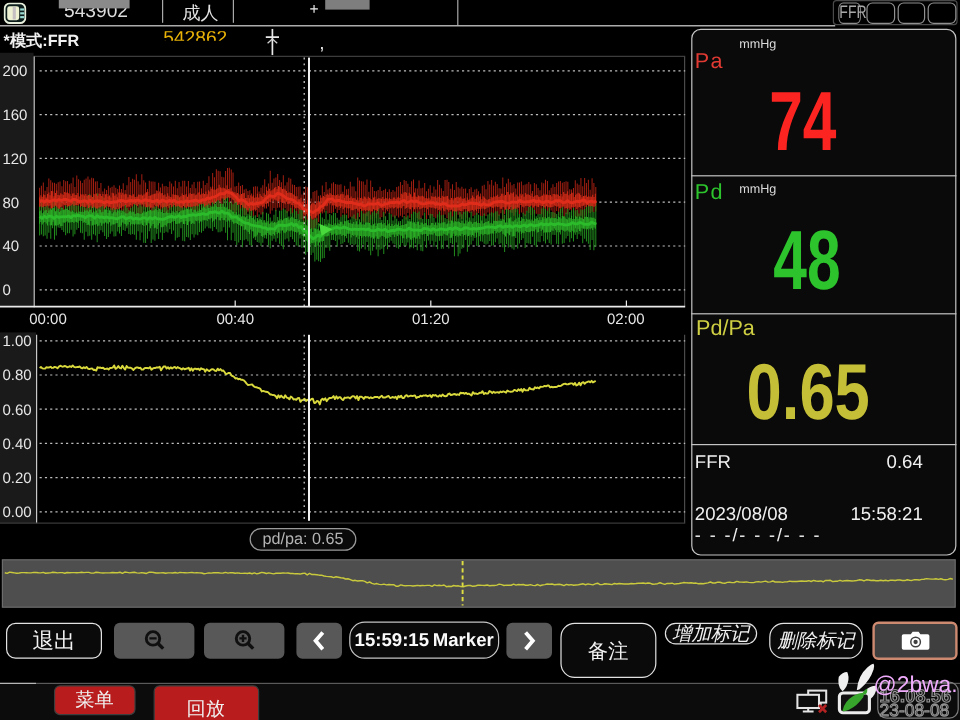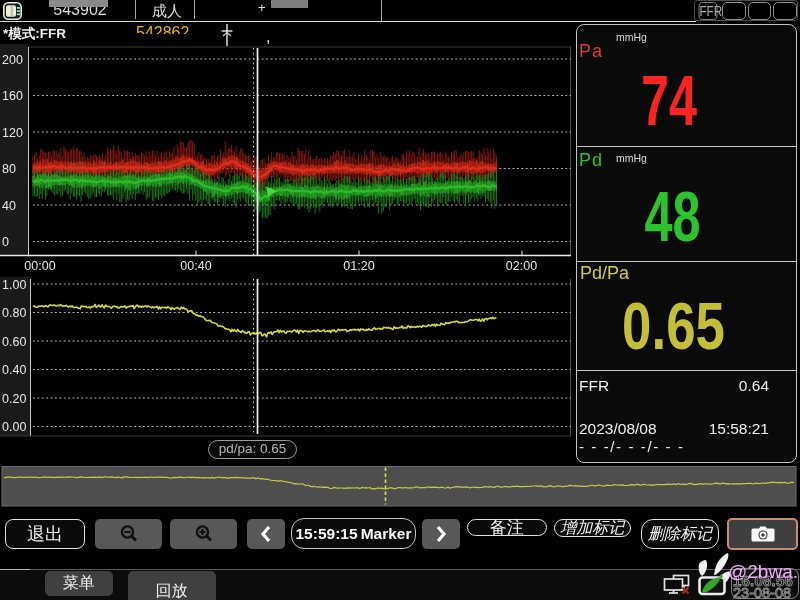--- a/index.html
+++ b/index.html
@@ -2,21 +2,21 @@
 <html><head>
 <meta charset="utf-8">
 <style>
 html,body{margin:0;padding:0;background:#000;}
 body{width:800px;height:600px;position:relative;overflow:hidden;font-family:"Liberation Sans",sans-serif;}
 .abs{position:absolute;}
 #gfx{position:absolute;left:0;top:0;}
 .vsep{position:absolute;width:1px;background:#a8a8a8;}
 .btn{position:absolute;box-sizing:border-box;background:#0a0a0a;border:1.6px solid #e2e2e2;border-radius:12px;color:#f2f2f2;display:flex;align-items:center;justify-content:center;}
 .gbtn{position:absolute;box-sizing:border-box;background:#585858;border-radius:5px;display:flex;align-items:center;justify-content:center;}
-.mbtn{position:absolute;box-sizing:border-box;background:#404040;border:1.5px solid #3e3e3e;border-radius:5px;color:#f0f0f0;display:flex;align-items:center;justify-content:center;font-size:16px;}
+.mbtn{position:absolute;box-sizing:border-box;background:#b91c1c;border:1.5px solid #3e3e3e;border-radius:5px;color:#f0f0f0;display:flex;align-items:center;justify-content:center;font-size:16px;}
 </style>
 </head>
 <body>
 <svg id="gfx" width="800" height="600" viewBox="0 0 800 600">
 <style>
 .grid{stroke:#bdbdbd;stroke-width:1;stroke-dasharray:1.8 2.6;}
 .axt{fill:#e8e8e8;font:12.5px "Liberation Sans",sans-serif;}
 .axtc{fill:#e8e8e8;font:12.5px "Liberation Sans",sans-serif;text-anchor:middle;}
 </style>
 <rect x="0" y="44" width="28" height="212" fill="#1a1a1a"></rect>
@@ -148,21 +148,21 @@
   <svg width="14" height="18" viewBox="0 0 14 18">
       <polyline points="10,2 4,9 10,16" fill="none" stroke="#fff" stroke-width="3.2"></polyline>
     </svg>
 </div>
 <div class="abs" style="left:291px;top:518px;width:125px;height:31px;box-sizing:border-box;background:#0a0a0a;border:1.3px solid #c6c6c6;border-radius:13px;color:#fafafa;font-size:15.5px;font-weight:bold;display:flex;align-items:center;justify-content:center;">15:59:15 Marker</div>
 <div class="gbtn" style="left:422px;top:519px;width:38px;height:30px;">
   <svg width="14" height="18" viewBox="0 0 14 18">
       <polyline points="4,2 10,9 4,16" fill="none" stroke="#fff" stroke-width="3.2"></polyline>
     </svg>
 </div>
-<div class="btn" style="left:467px;top:519px;width:79.5px;height:17px;font-size:17px;">备注</div>
+<div class="btn" style="left:467px;top:519px;width:79.5px;height:46px;font-size:17px;">备注</div>
 <div class="btn" style="left:554px;top:519px;width:76.5px;height:18px;font-size:16px;font-style:italic;">增加标记</div>
 <div class="btn" style="left:641px;top:519px;width:78px;height:30px;font-size:16px;font-style:italic;">删除标记</div>
 <div class="abs" style="left:727px;top:518px;width:71px;height:32px;box-sizing:border-box;background:#3f3f3f;border:2.5px solid #cd8a71;border-radius:5px;display:flex;align-items:center;justify-content:center;">
   <svg width="28" height="20" viewBox="0 0 28 20">
       <path d="M4 4.5 L10 4.5 L11.5 2.5 L16.5 2.5 L18 4.5 L24 4.5 Q25.5 4.5 25.5 6 L25.5 16 Q25.5 17.5 24 17.5 L4 17.5 Q2.5 17.5 2.5 16 L2.5 6 Q2.5 4.5 4 4.5 Z" fill="#fff"></path>
       <circle cx="14" cy="11" r="4.6" fill="#3f3f3f"></circle>
       <circle cx="14" cy="11" r="2.6" fill="none" stroke="#fff" stroke-width="1.6"></circle>
     </svg>
 </div>
 

